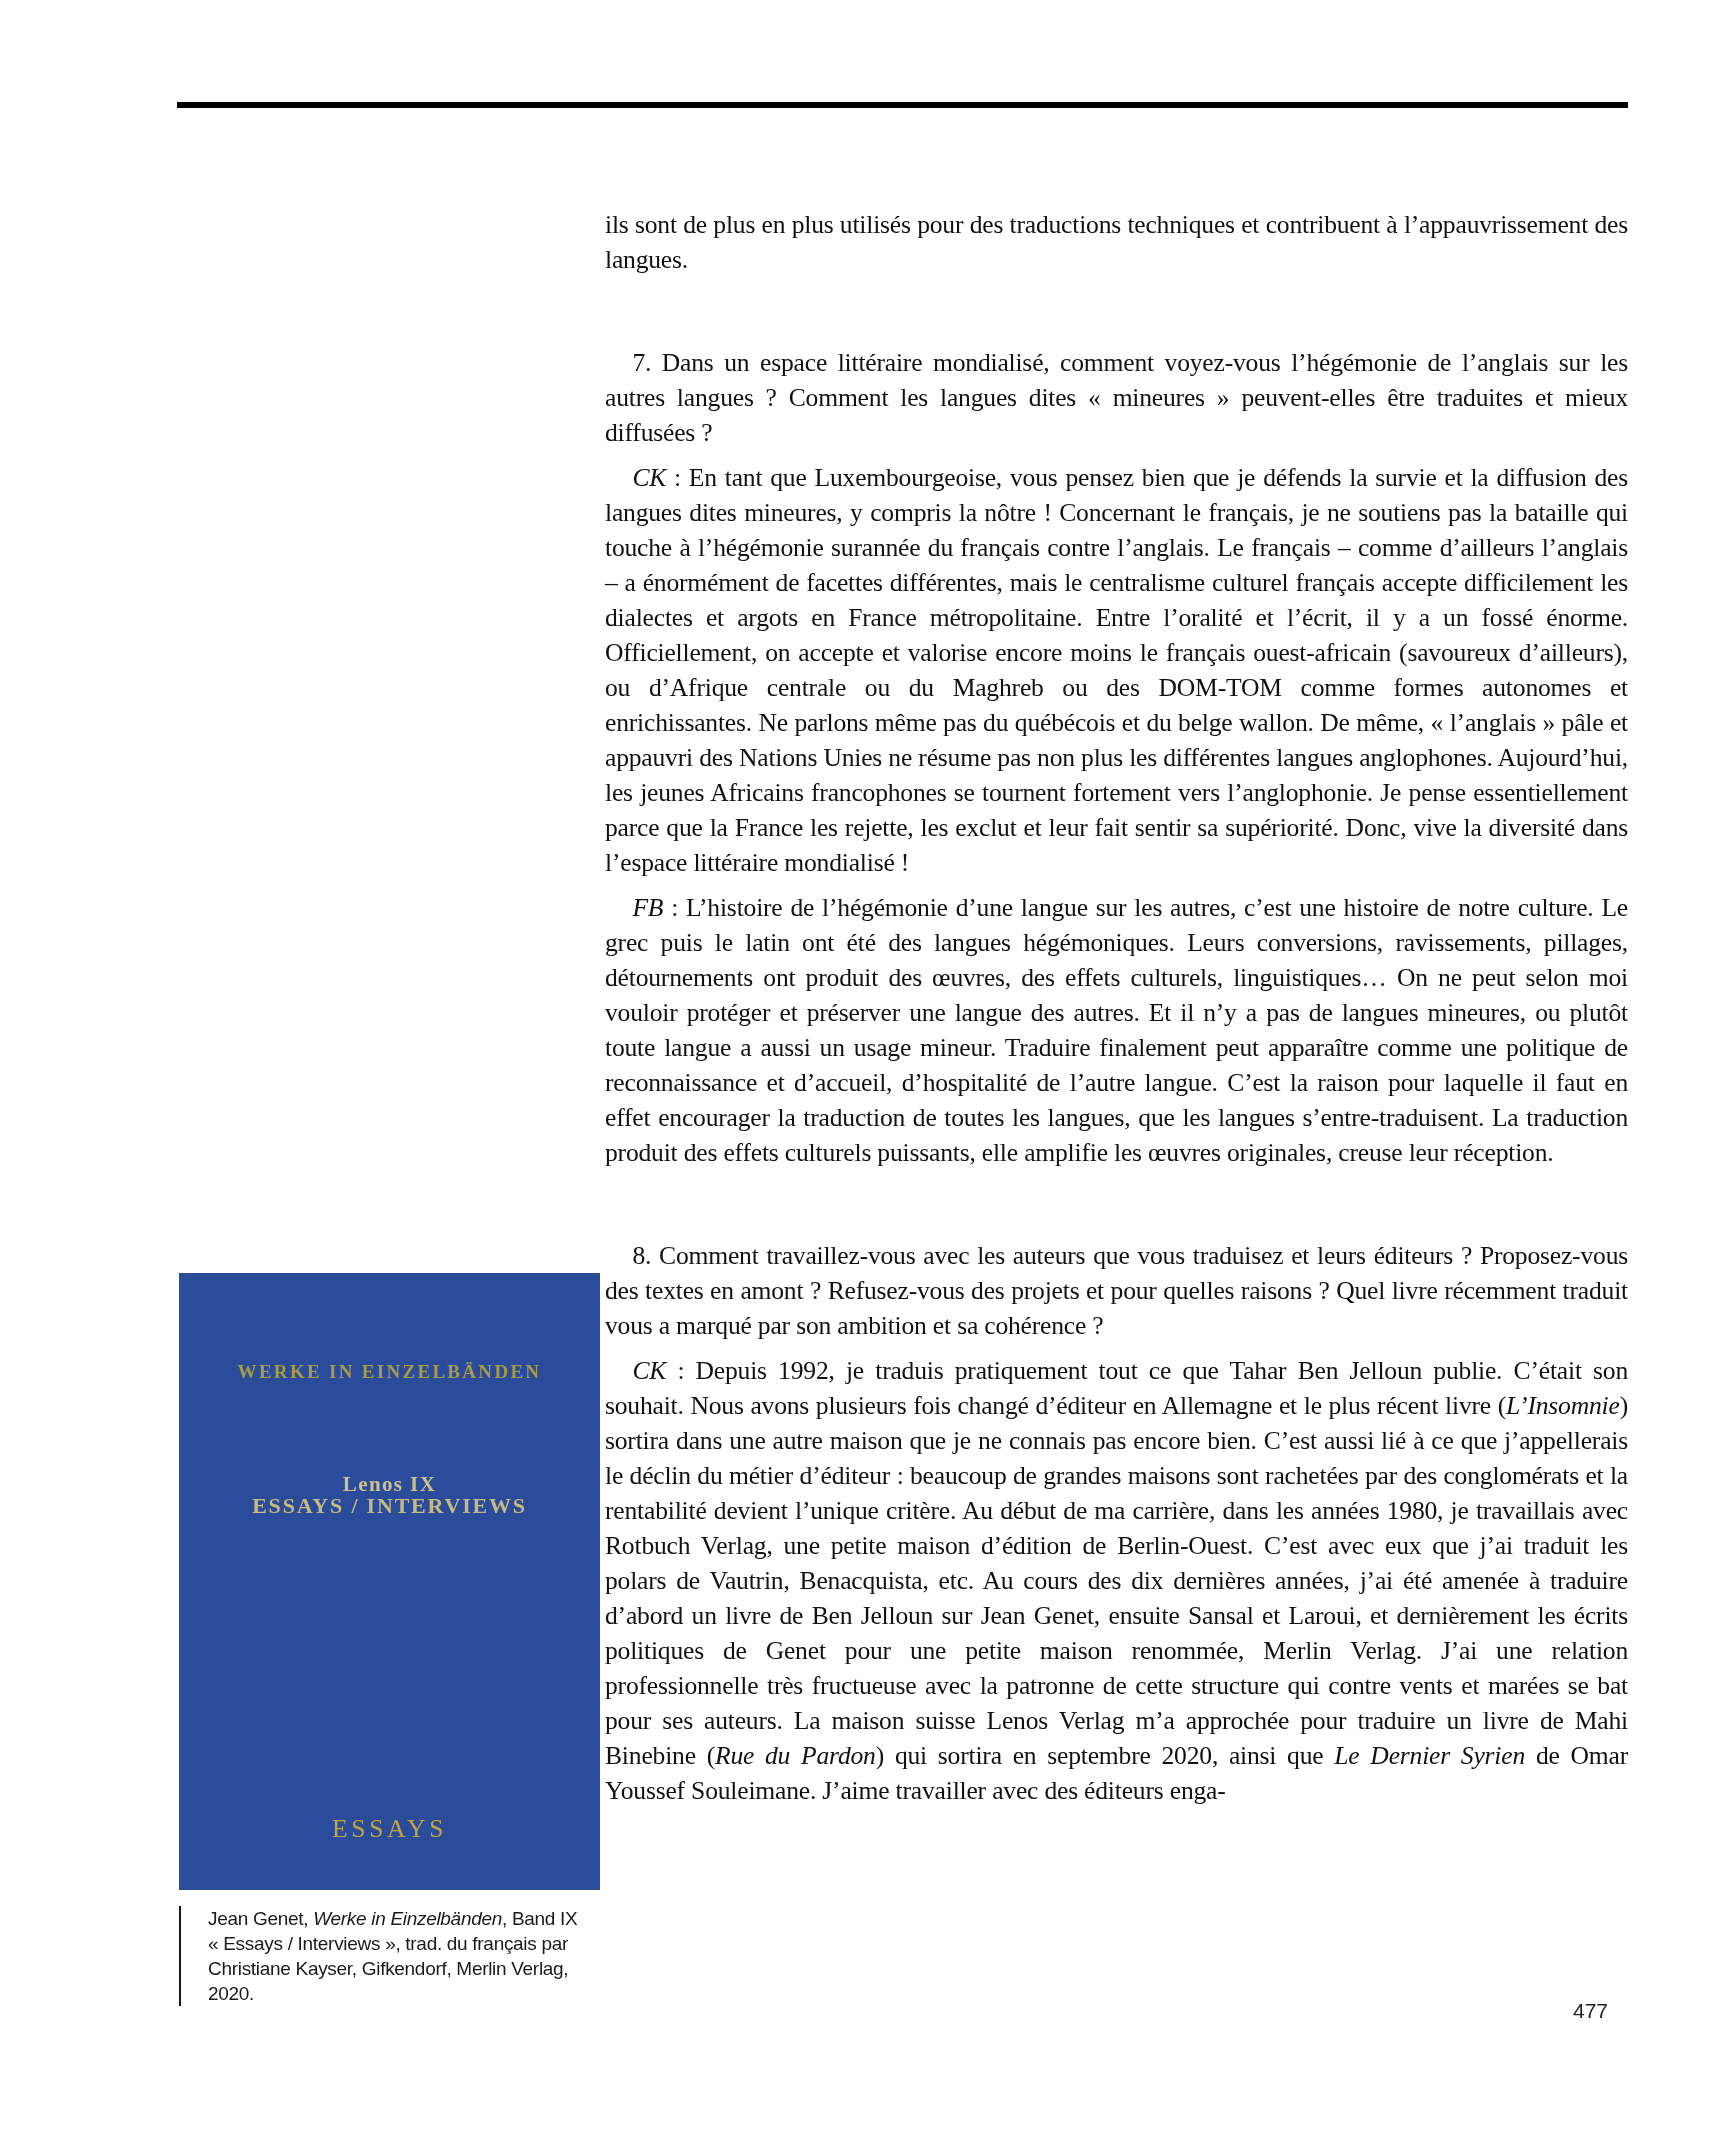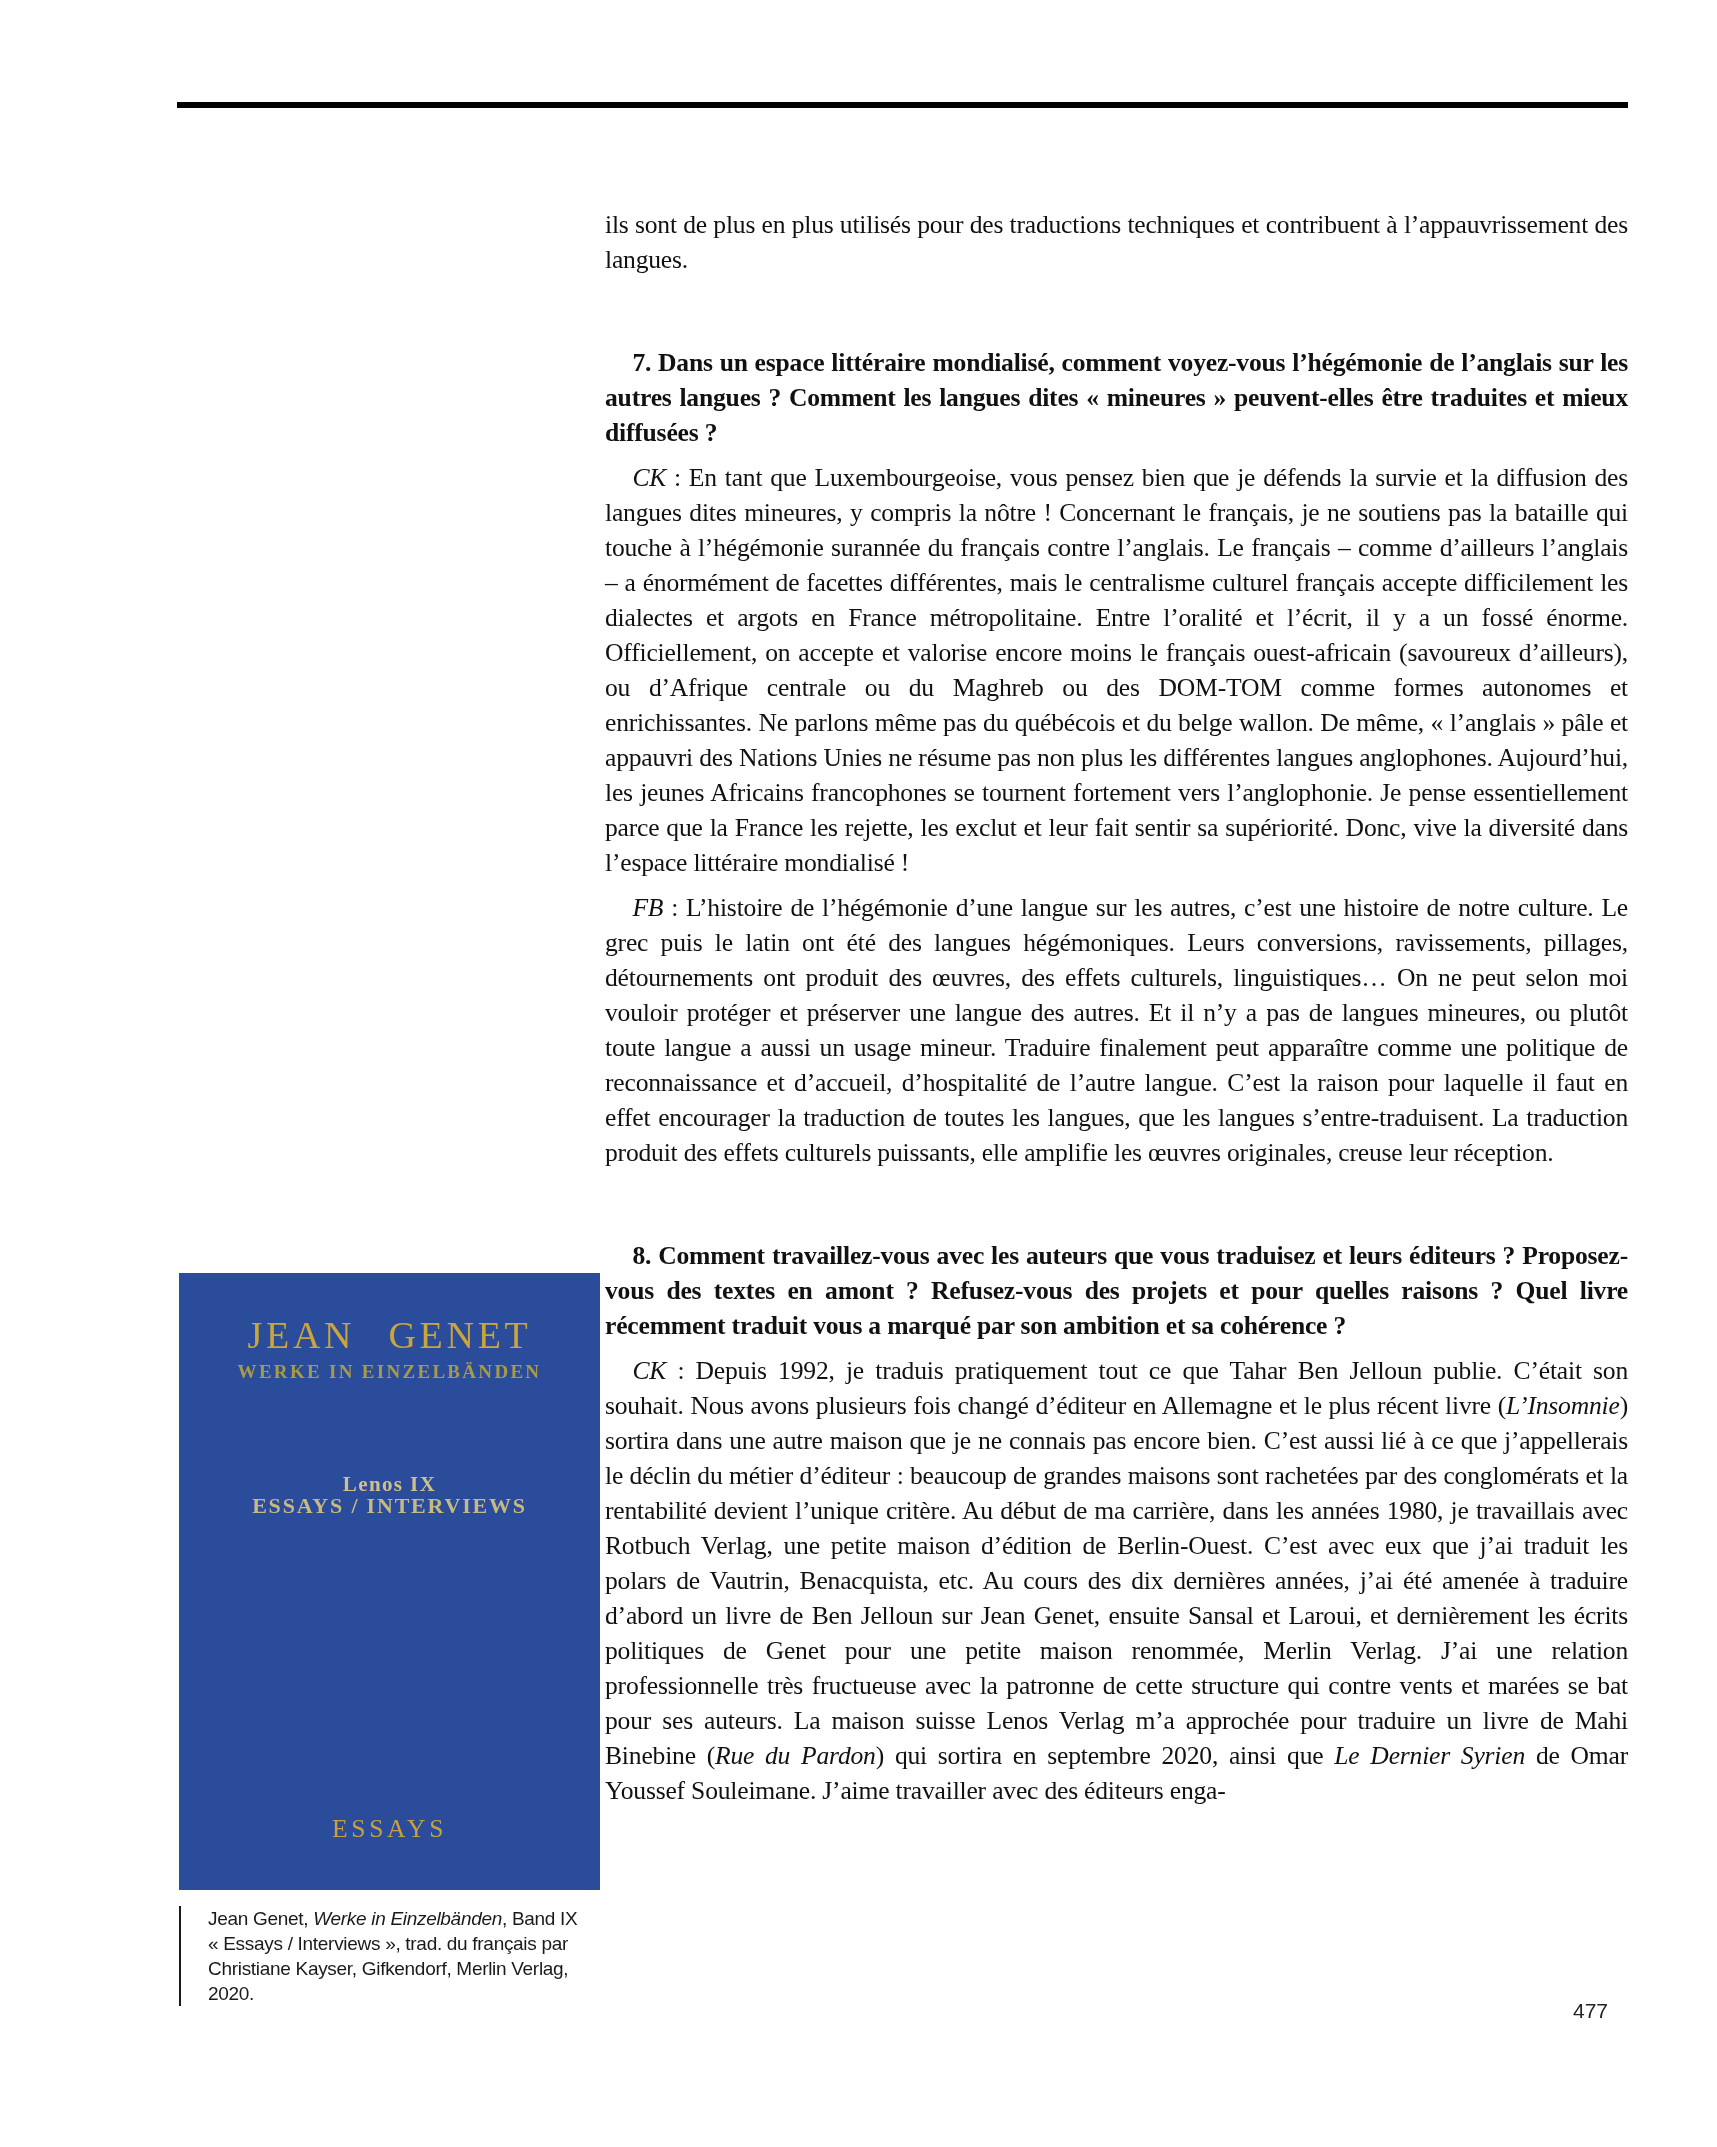--- a/index.html
+++ b/index.html
@@ -26,21 +26,21 @@
     margin:0;
     font-size:25.6px;
     line-height:35px;
     letter-spacing:-0.2px;
     color:#111111;
     text-align:justify;
     text-indent:27.4px;
   }
   .para .it{font-style:italic;}
   .para.opening{margin-top:207px; text-indent:0;}
-  .para.question{margin-top:68px; font-weight:700;}
+  .para.question{margin-top:68px; font-weight:400;}
   .para.body{margin-top:10px;}
   
   .cover{
     position:absolute;
     left:179px; top:1273px;
     width:421px; height:617px;
     background:#2b4c9b;
   }
   .cover-line{
     position:absolute;
@@ -114,21 +114,20 @@
   <div class="text-column">
       <p class="para opening"><span>ils sont de plus en plus utilisés pour des traductions techniques et contribuent à l’appauvrissement des langues.</span></p>
       <p class="para question"><span>7. Dans un espace littéraire mondialisé, comment voyez-vous l’hégémonie de l’anglais sur les autres langues ? Comment les langues dites « mineures » peuvent-elles être traduites et mieux diffusées ?</span></p>
       <p class="para body"><span class="it">CK</span><span> : En tant que Luxembourgeoise, vous pensez bien que je défends la survie et la diffusion des langues dites mineures, y compris la nôtre ! Concernant le français, je ne soutiens pas la bataille qui touche à l’hégémonie surannée du français contre l’anglais. Le français – comme d’ailleurs l’anglais – a énormément de facettes différentes, mais le centralisme culturel français accepte difficilement les dialectes et argots en France métropolitaine. Entre l’oralité et l’écrit, il y a un fossé énorme. Officiellement, on accepte et valorise encore moins le français ouest-africain (savoureux d’ailleurs), ou d’Afrique centrale ou du Maghreb ou des DOM-TOM comme formes autonomes et enrichissantes. Ne parlons même pas du québécois et du belge wallon. De même, « l’anglais » pâle et appauvri des Nations Unies ne résume pas non plus les différentes langues anglophones. Aujourd’hui, les jeunes Africains francophones se tournent fortement vers l’anglophonie. Je pense essentiellement parce que la France les rejette, les exclut et leur fait sentir sa supériorité. Donc, vive la diversité dans l’espace littéraire mondialisé !</span></p>
       <p class="para body"><span class="it">FB</span><span> : L’histoire de l’hégémonie d’une langue sur les autres, c’est une histoire de notre culture. Le grec puis le latin ont été des langues hégémoniques. Leurs conversions, ravissements, pillages, détournements ont produit des œuvres, des effets culturels, linguistiques… On ne peut selon moi vouloir protéger et préserver une langue des autres. Et il n’y a pas de langues mineures, ou plutôt toute langue a aussi un usage mineur. Traduire finalement peut apparaître comme une politique de reconnaissance et d’accueil, d’hospitalité de l’autre langue. C’est la raison pour laquelle il faut en effet encourager la traduction de toutes les langues, que les langues s’entre-traduisent. La traduction produit des effets culturels puissants, elle amplifie les œuvres originales, creuse leur réception.</span></p>
       <p class="para question"><span>8. Comment travaillez-vous avec les auteurs que vous traduisez et leurs éditeurs ? Proposez-vous des textes en amont ? Refusez-vous des projets et pour quelles raisons ? Quel livre récemment traduit vous a marqué par son ambition et sa cohérence ?</span></p>
       <p class="para body"><span class="it">CK</span><span> : Depuis 1992, je traduis pratiquement tout ce que Tahar Ben Jelloun publie. C’était son souhait. Nous avons plusieurs fois changé d’éditeur en Allemagne et le plus récent livre (</span><span class="it">L’Insomnie</span><span>) sortira dans une autre maison que je ne connais pas encore bien. C’est aussi lié à ce que j’appellerais le déclin du métier d’éditeur : beaucoup de grandes maisons sont rachetées par des conglomérats et la rentabilité devient l’unique critère. Au début de ma carrière, dans les années 1980, je travaillais avec Rotbuch Verlag, une petite maison d’édition de Berlin-Ouest. C’est avec eux que j’ai traduit les polars de Vautrin, Benacquista, etc. Au cours des dix dernières années, j’ai été amenée à traduire d’abord un livre de Ben Jelloun sur Jean Genet, ensuite Sansal et Laroui, et dernièrement les écrits politiques de Genet pour une petite maison renommée, Merlin Verlag. J’ai une relation professionnelle très fructueuse avec la patronne de cette structure qui contre vents et marées se bat pour ses auteurs. La maison suisse Lenos Verlag m’a approchée pour traduire un livre de Mahi Binebine (</span><span class="it">Rue du Pardon</span><span>) qui sortira en septembre 2020, ainsi que </span><span class="it">Le Dernier Syrien</span><span> de Omar Youssef Souleimane. J’aime travailler avec des éditeurs enga-</span></p>
     </div>
 
   <div class="cover">
-    <div class="cover-line cover-author">JEAN GENET</div>
     <div class="cover-line cover-series">WERKE IN EINZELBÄNDEN</div>
     <div class="cover-line cover-band">Lenos IX</div>
     <div class="cover-line cover-subtitle">ESSAYS / INTERVIEWS</div>
     <div class="cover-line cover-publisher">ESSAYS</div>
   </div>
 
   <div class="caption"><span>Jean Genet, </span><span class="it">Werke in Einzelbänden</span><span>, Band IX « Essays / Interviews », trad. du français par Christiane Kayser, Gifkendorf, Merlin Verlag, 2020.</span></div>
 
   <div class="page-number">477</div>
 

